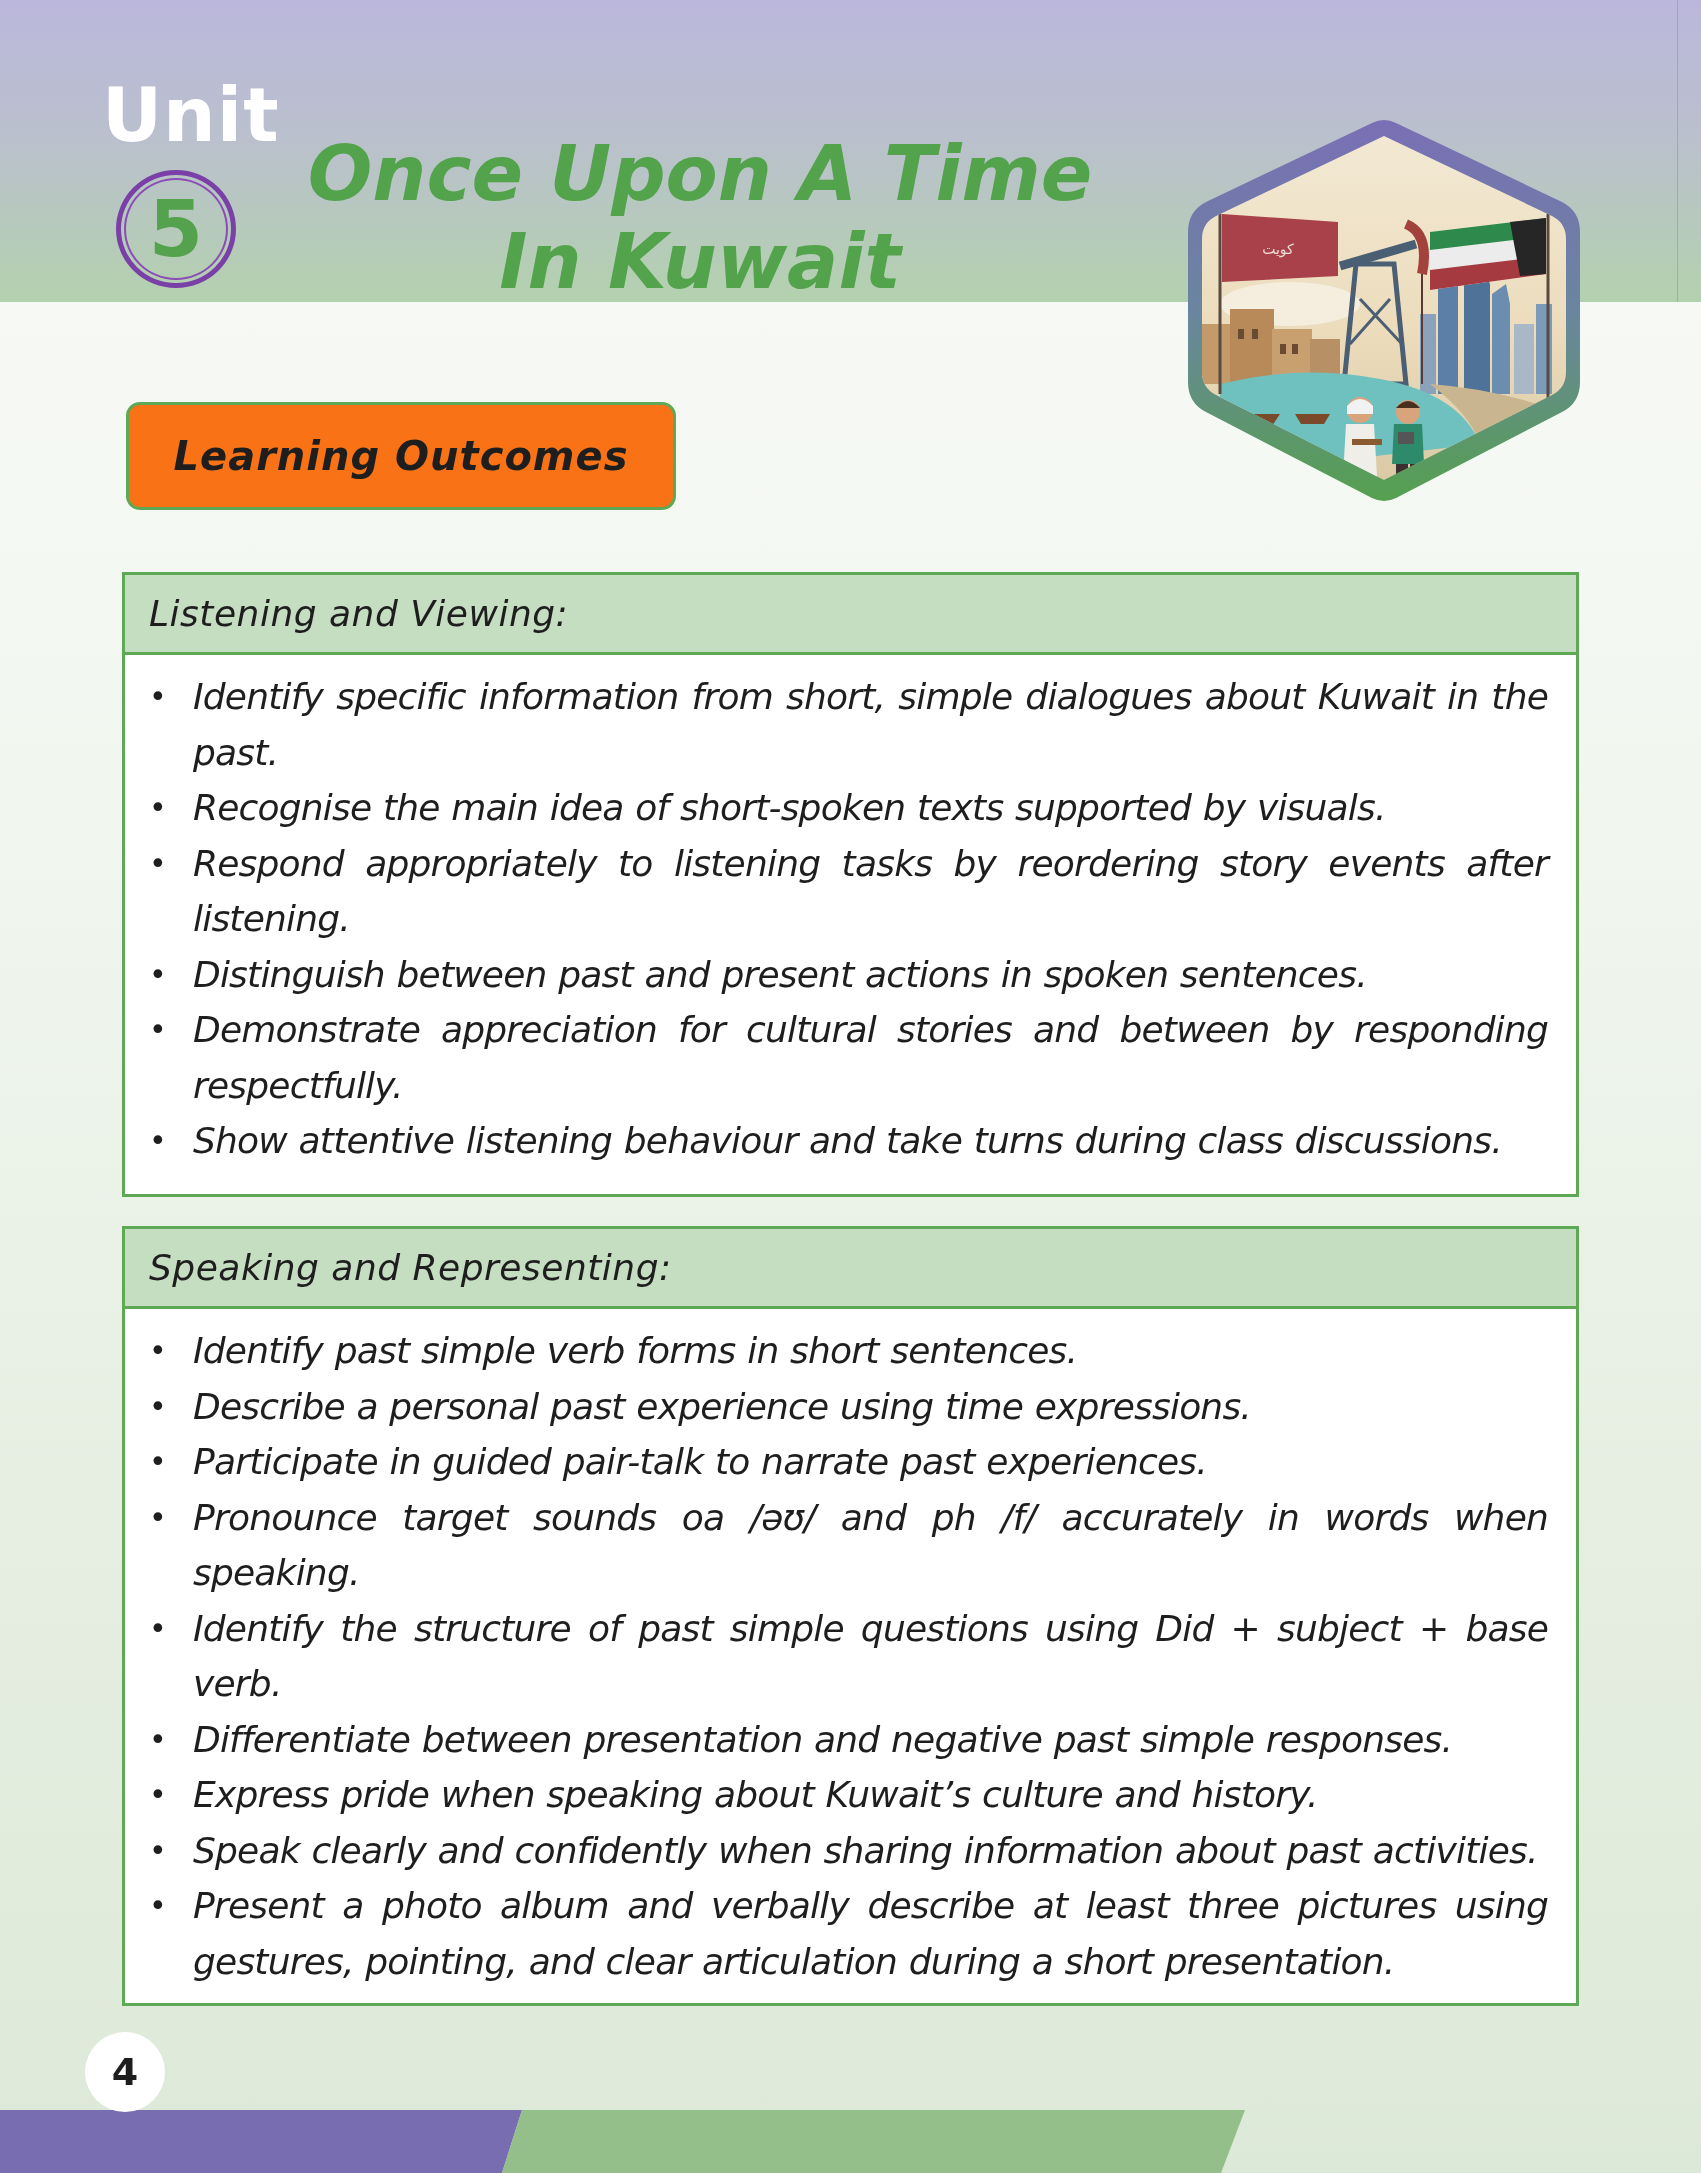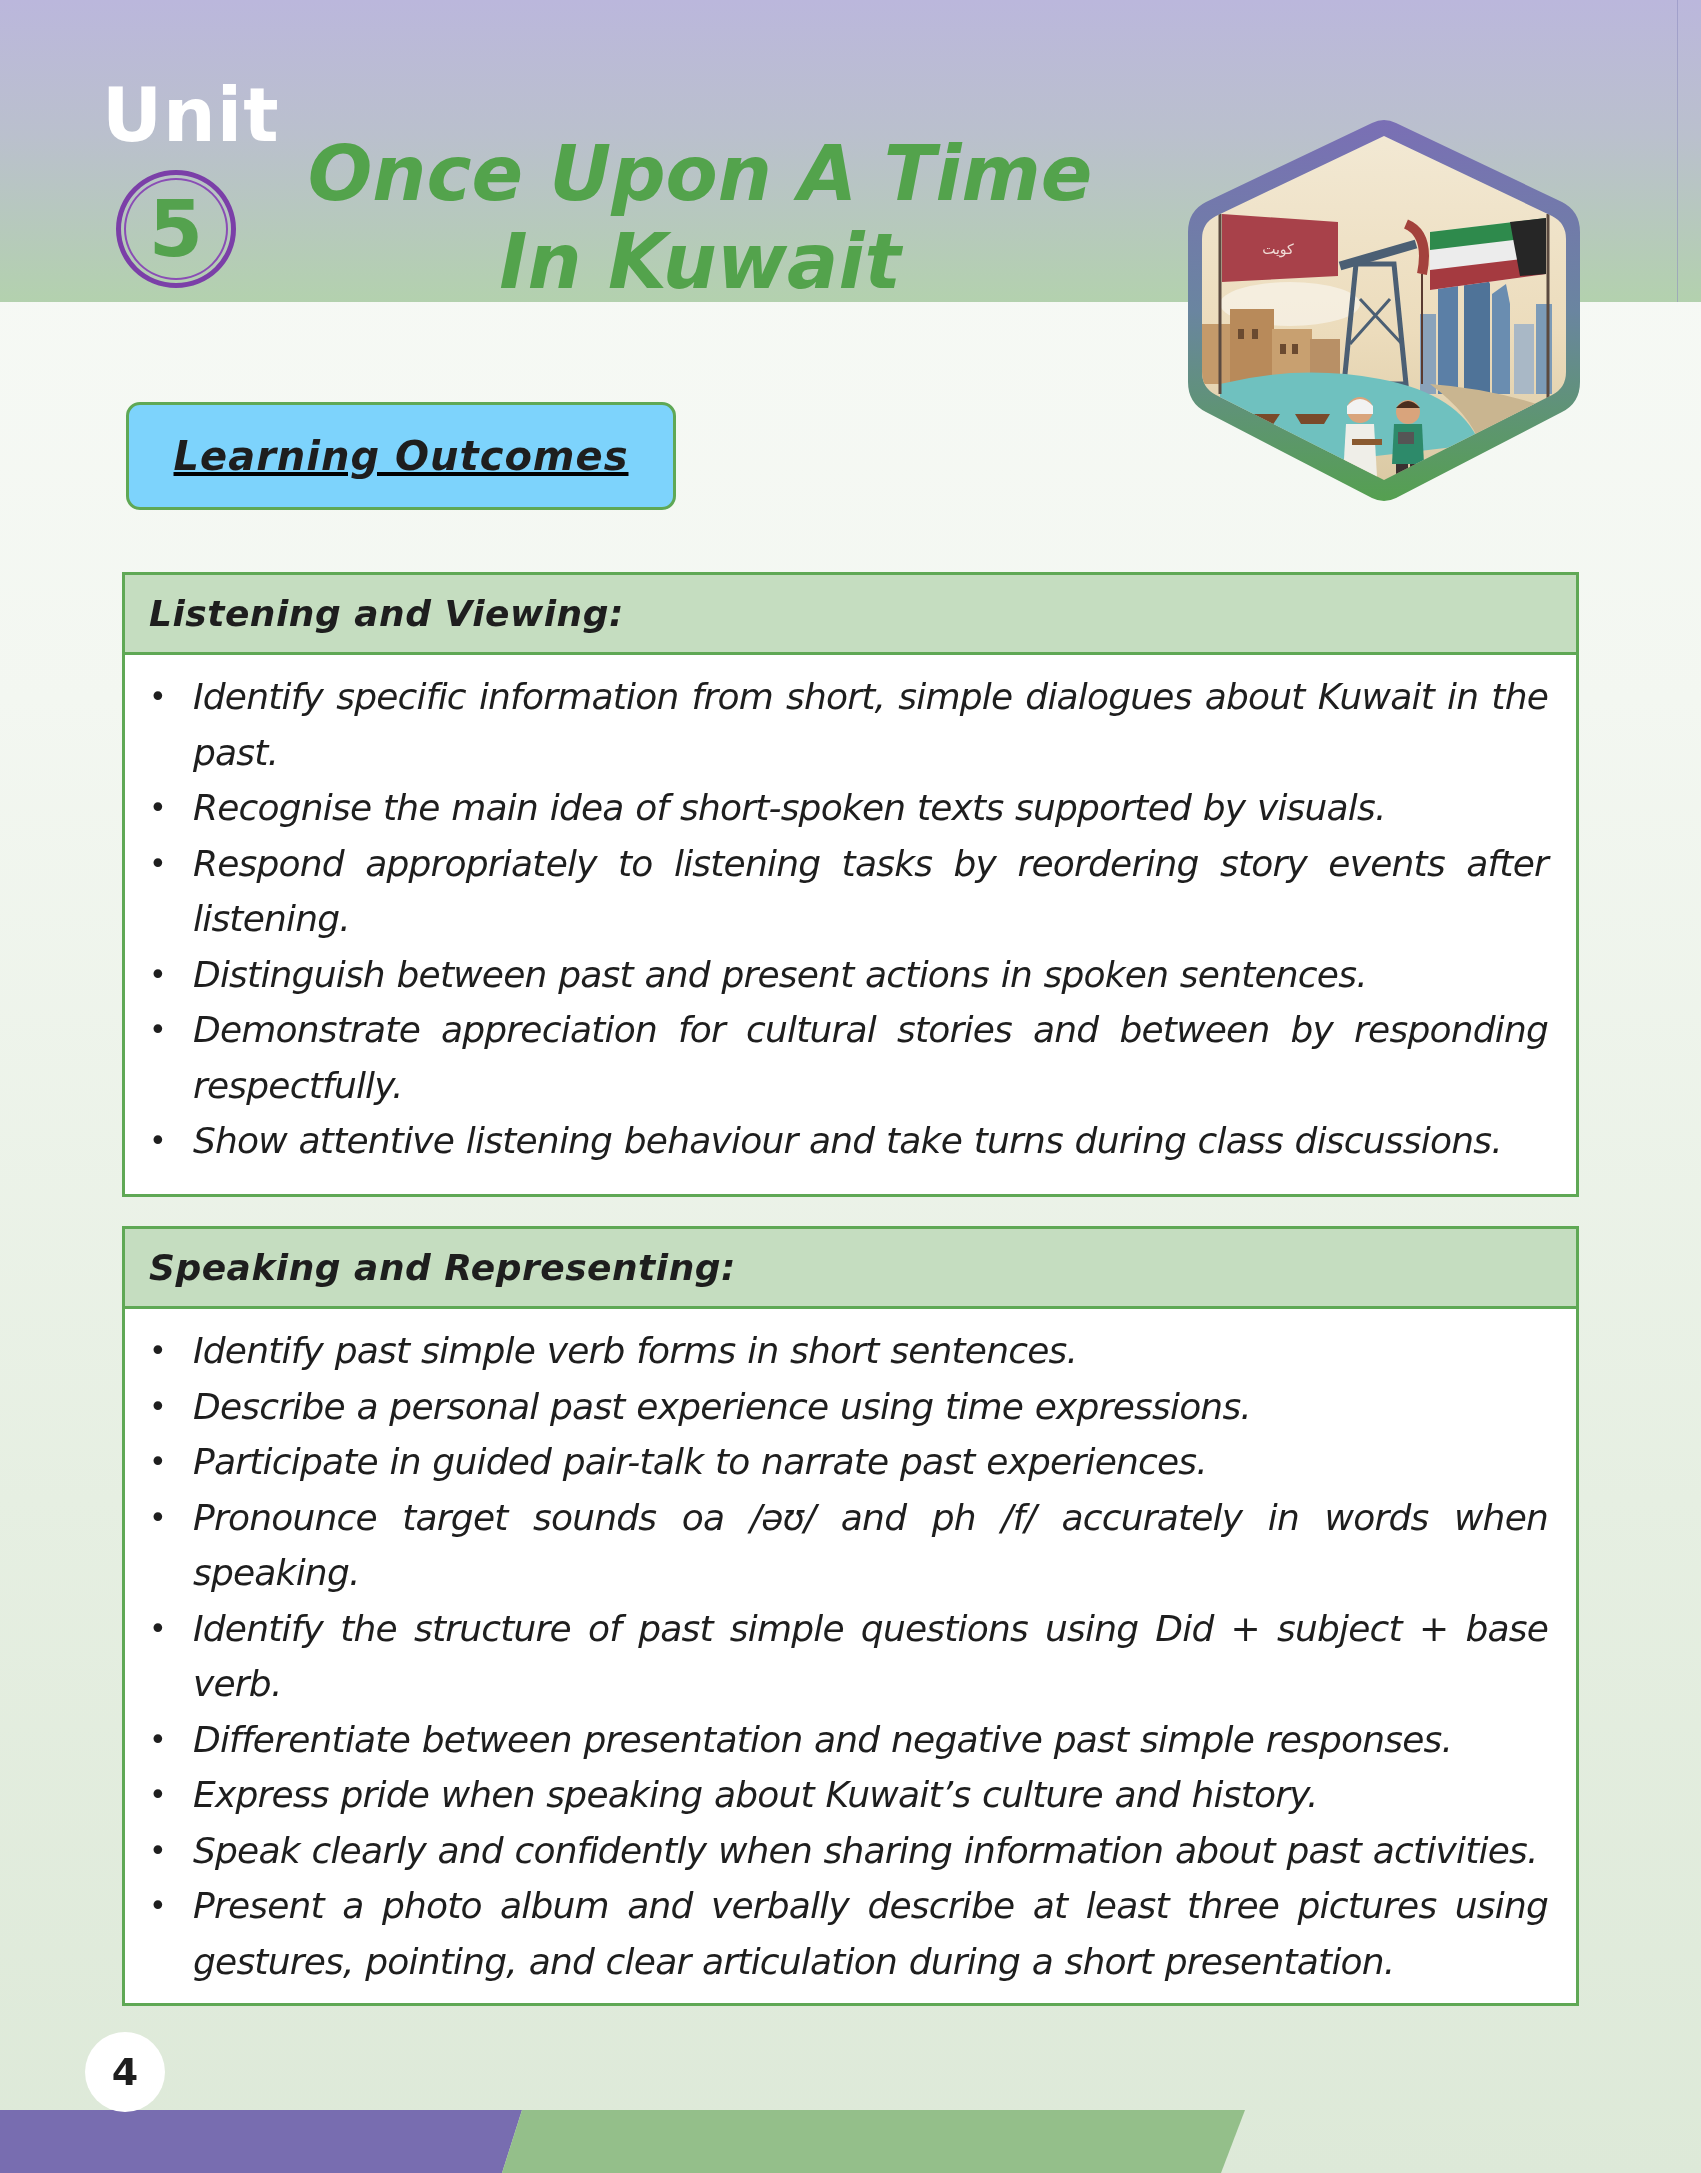--- a/index.html
+++ b/index.html
@@ -41,37 +41,37 @@
     position: absolute; left: 300px; top: 130px; width: 800px;
     text-align: center;
     font-family: "DejaVu Sans", sans-serif; font-weight: bold; font-style: italic;
     font-size: 76px; line-height: 88px; color: #53a34c;
   }
   .hero {
     position: absolute; left: 1180px; top: 114px; width: 408px; height: 396px;
   }
   .lo-box {
     position: absolute; left: 126px; top: 402px; width: 550px; height: 108px;
-    background: #7dd3fc; border: 3px solid #5fa855; border-radius: 14px;
-    display: flex; align-items: center; justify-content: center; text-decoration: underline;
+    background: #f97316; border: 3px solid #5fa855; border-radius: 14px;
+    display: flex; align-items: center; justify-content: center;
   }
   .lo-label {
     font-family: "DejaVu Sans", sans-serif; font-weight: bold; font-style: italic;
     font-size: 40px; color: #1e1e1e; letter-spacing: 1px;
   }
   .section {
     position: absolute; left: 122px; width: 1457px;
     border: 3px solid #5fa855; background: #ffffff;
   }
   .section-head {
     height: 80px; background: #c5ddc0; border-bottom: 3px solid #5fa855;
     display: flex; align-items: center; padding-left: 24px;
   }
   .section-title {
-    font-family: "DejaVu Sans", sans-serif; font-weight: bold; font-style: italic;
+    font-family: "DejaVu Sans", sans-serif; font-weight: normal; font-style: italic;
     font-size: 36px; color: #1e1e1e; letter-spacing: 0.5px;
   }
   .section-body { padding: 14px 28px 12px 24px; }
   .item {
     display: flex; align-items: flex-start;
   }
   .bullet {
     width: 44px; flex: 0 0 44px; font-size: 30px; line-height: 55.5px; color: #1e1e1e;
     padding-left: 0px;
   }

